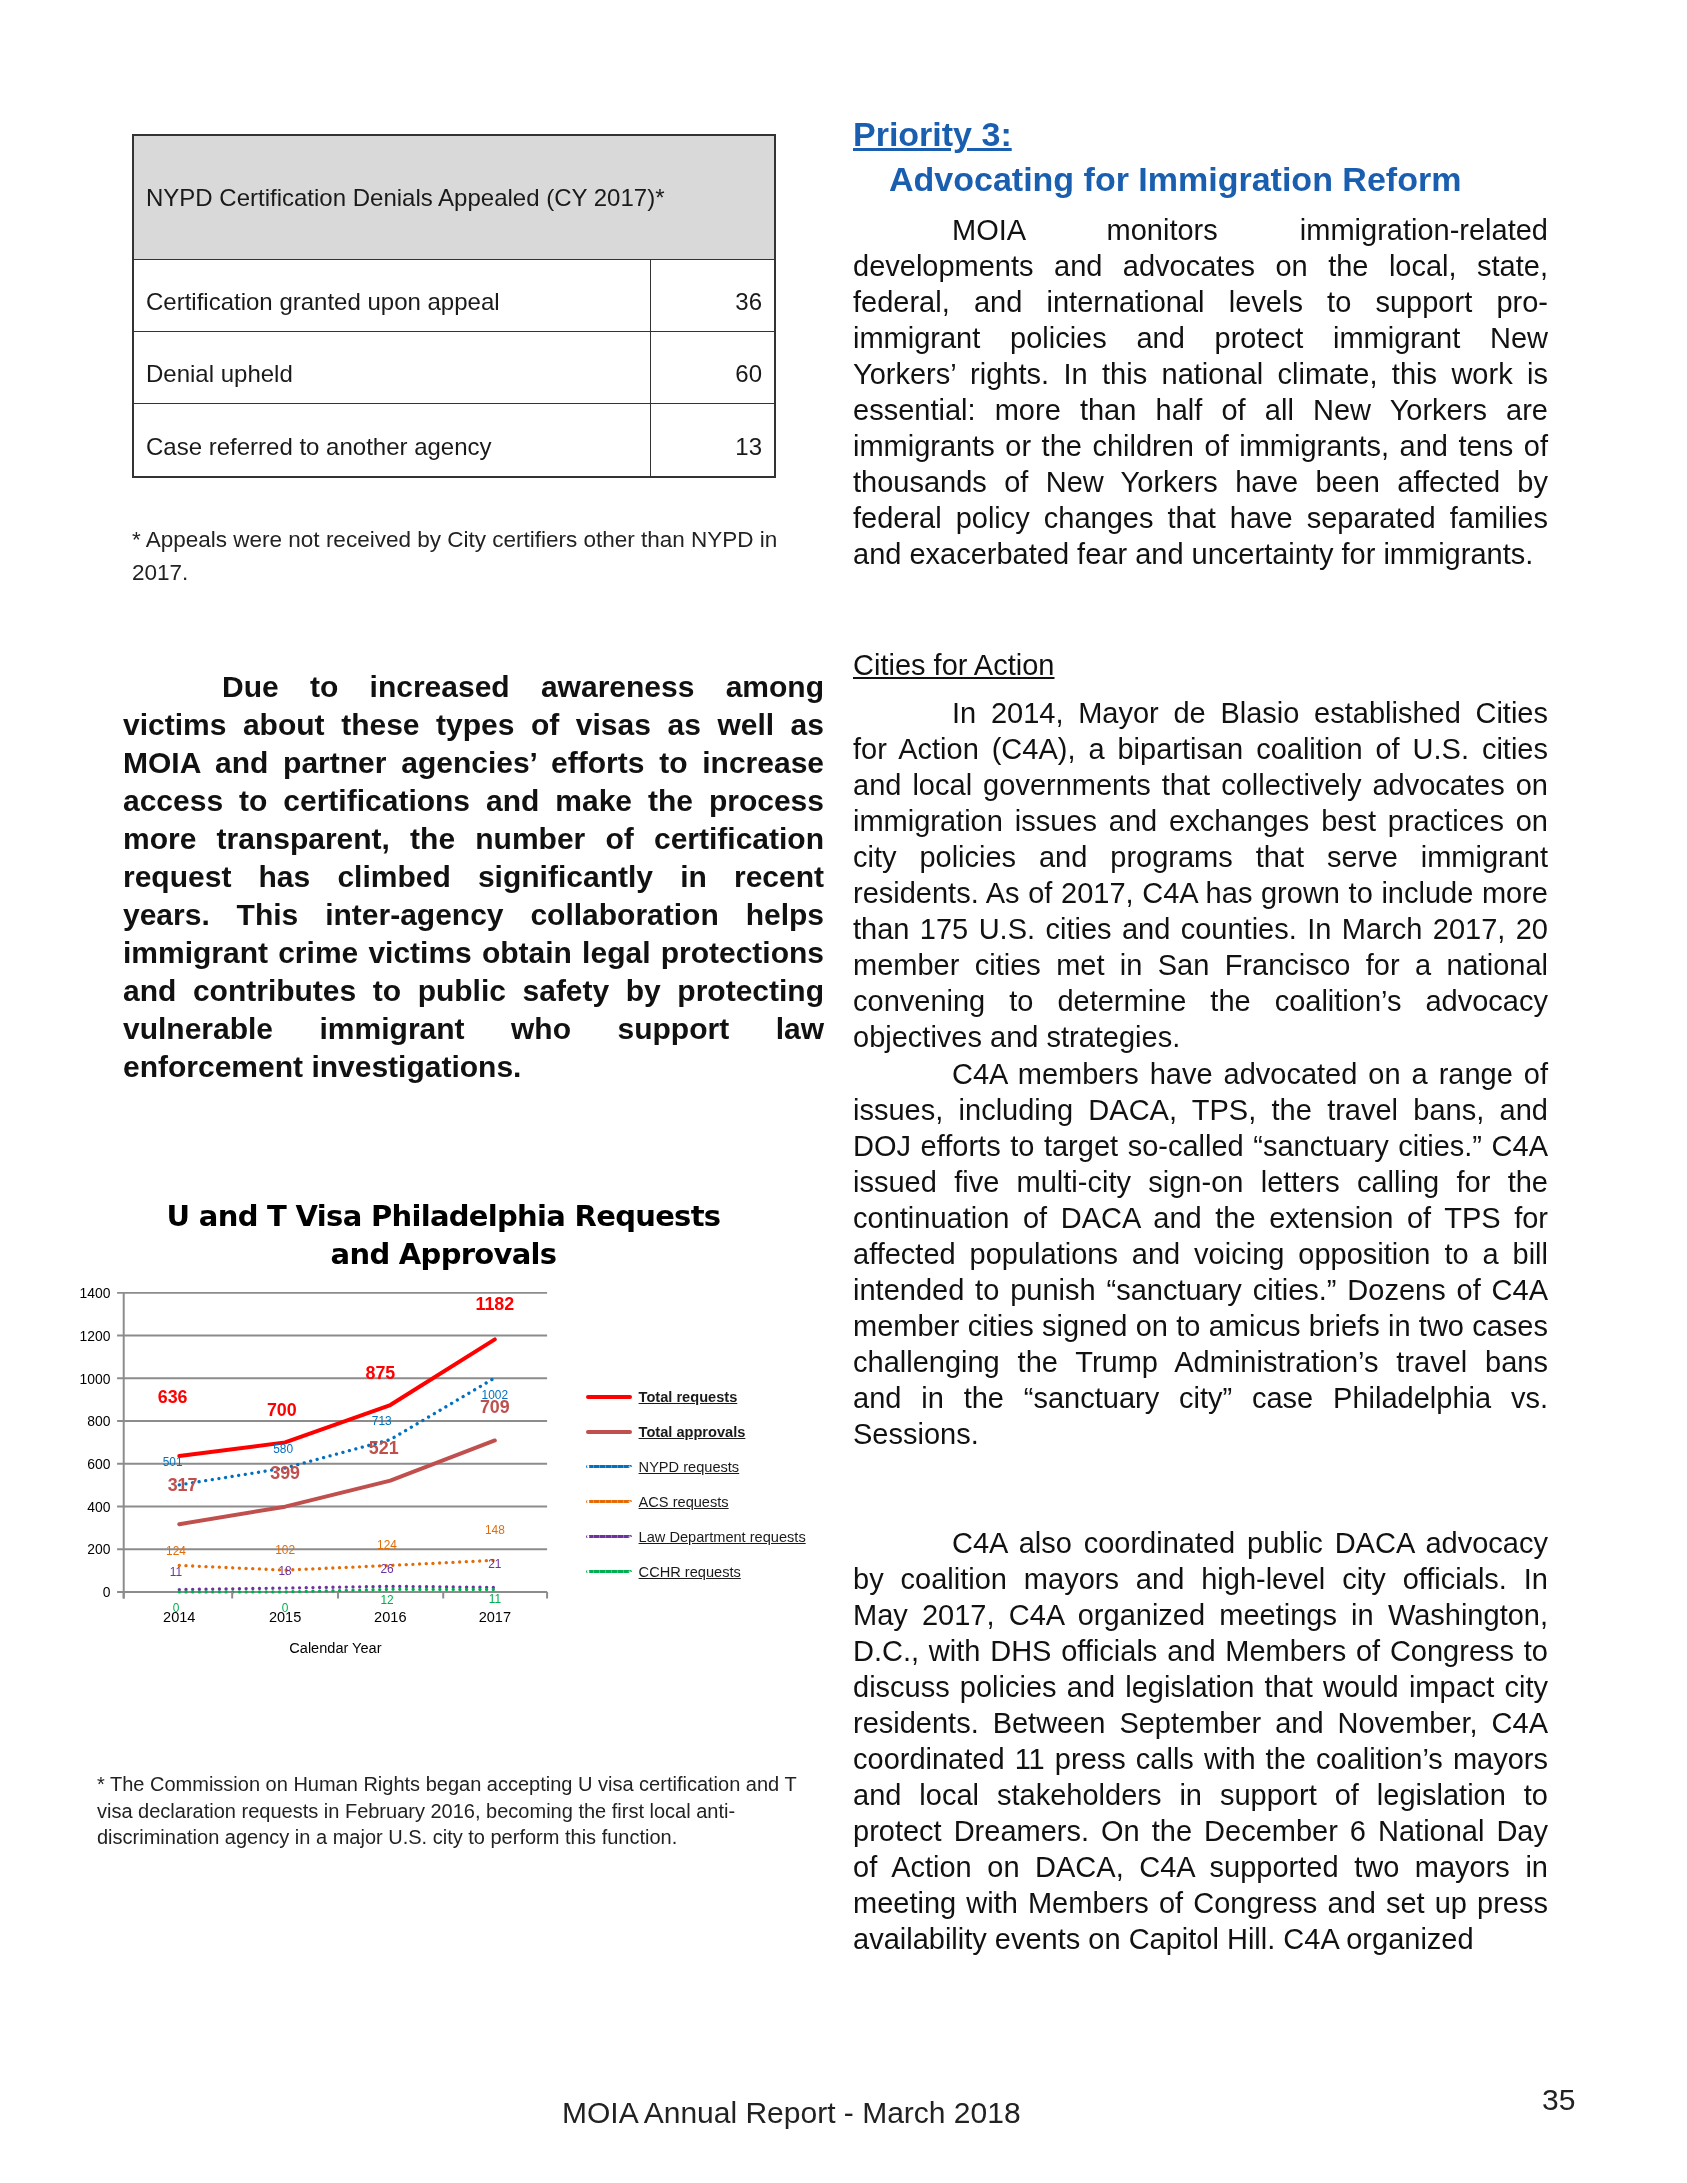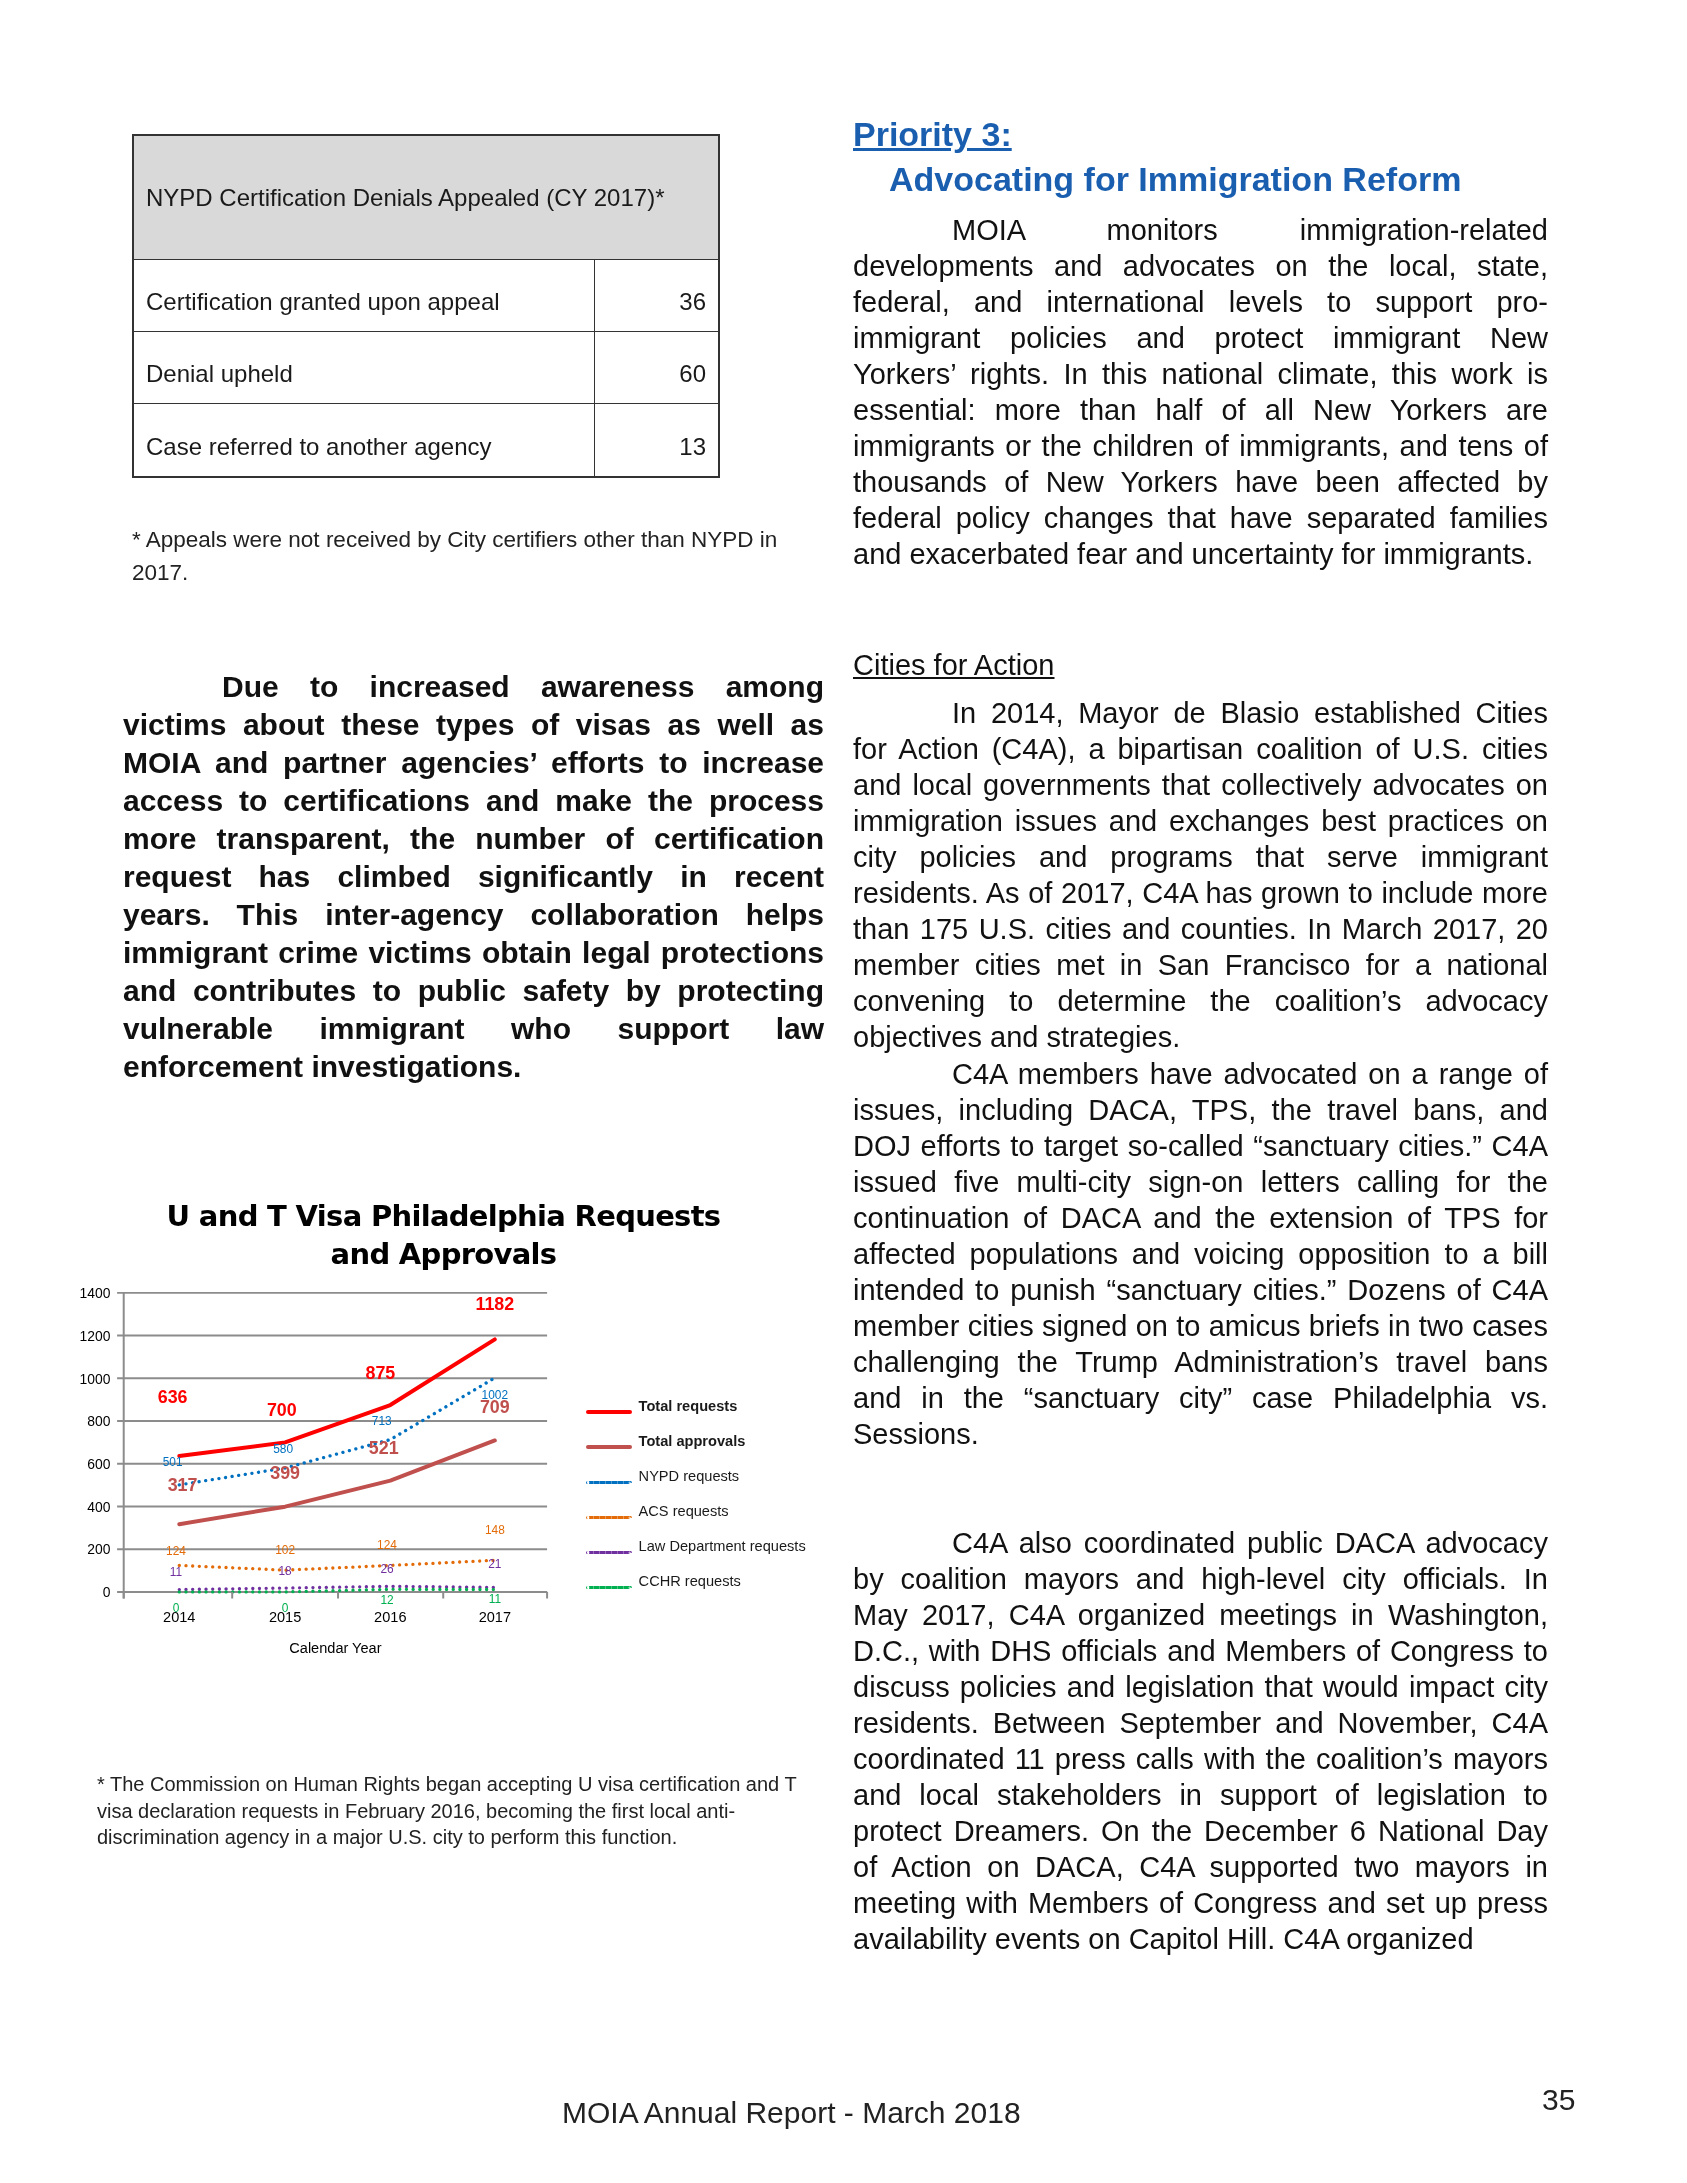--- a/index.html
+++ b/index.html
@@ -1,38 +1,38 @@
 <!DOCTYPE html>
 <html style="font-size:10.6px"><head>
 <meta charset="utf-8">
 <style>
   html, body { margin:0; padding:0; background:#ffffff; }
   body { width:1687px; height:2183px; position:relative; overflow:hidden;
          font-family:"Liberation Sans", sans-serif; color:#1a1a1a; }
   .abs { position:absolute; }
 
   
-  .tbl { left:132px; top:134px; width:588px; border-collapse:collapse; border:2px solid #333; }
+  .tbl { left:132px; top:134px; width:644px; border-collapse:collapse; border:2px solid #333; }
   .tbl td { border:1.3px solid #333; font-size:24px; padding:0 12px; height:58px; vertical-align:middle; }
   .tbl .hdr { background:#d9d9d9; height:123px; }
   .tbl .num { text-align:right; width:99px; }
   .tbl .lbl { padding-top:13.2px; }
 
   .note1 { left:132px; top:523px; width:701px; font-size:22.5px; line-height:33px; color:#222; }
 
   .para-left { left:123px; top:668px; width:701px; font-size:30px; line-height:38px;
                text-align:justify; text-indent:99px; color:#111;font-weight:bold; }
 
   
   .chart-title { left:159px; top:1197px; width:569px; text-align:center; font-size:29px;
                  font-weight:bold; line-height:38px; font-family:"DejaVu Sans", sans-serif;
                  letter-spacing:-0.7px; color:#000; }
   svg.chart { position:absolute; left:0; top:0; }
   .legend { left:586px; top:1379px; }
-  .legend .item { display:flex; align-items:flex-end; height:35px; font-size:14.6px; }
+  .legend .item { display:flex; align-items:center; height:35px; font-size:14.6px;text-decoration:underline; }
   .legend .swatch { width:46px; height:0; margin-right:6.6px; }
   .legend .bold { font-weight:bold; }
 
   .note2 { left:97px; top:1723px; width:728px; font-size:20px; line-height:26.5px; color:#222;margin-top:48px; }
 
   
   .pr-h1 { left:853px; top:114px; font-size:34px; font-weight:bold; color:#1a5eb0;
            text-decoration:underline; line-height:41px; }
   .pr-h2 { left:853px; top:159px; font-size:34px; font-weight:bold; color:#1a5eb0; line-height:41px; white-space:nowrap;margin-left:36px; }
   .para-right { left:853px; width:695px; font-size:29px; line-height:36px;

